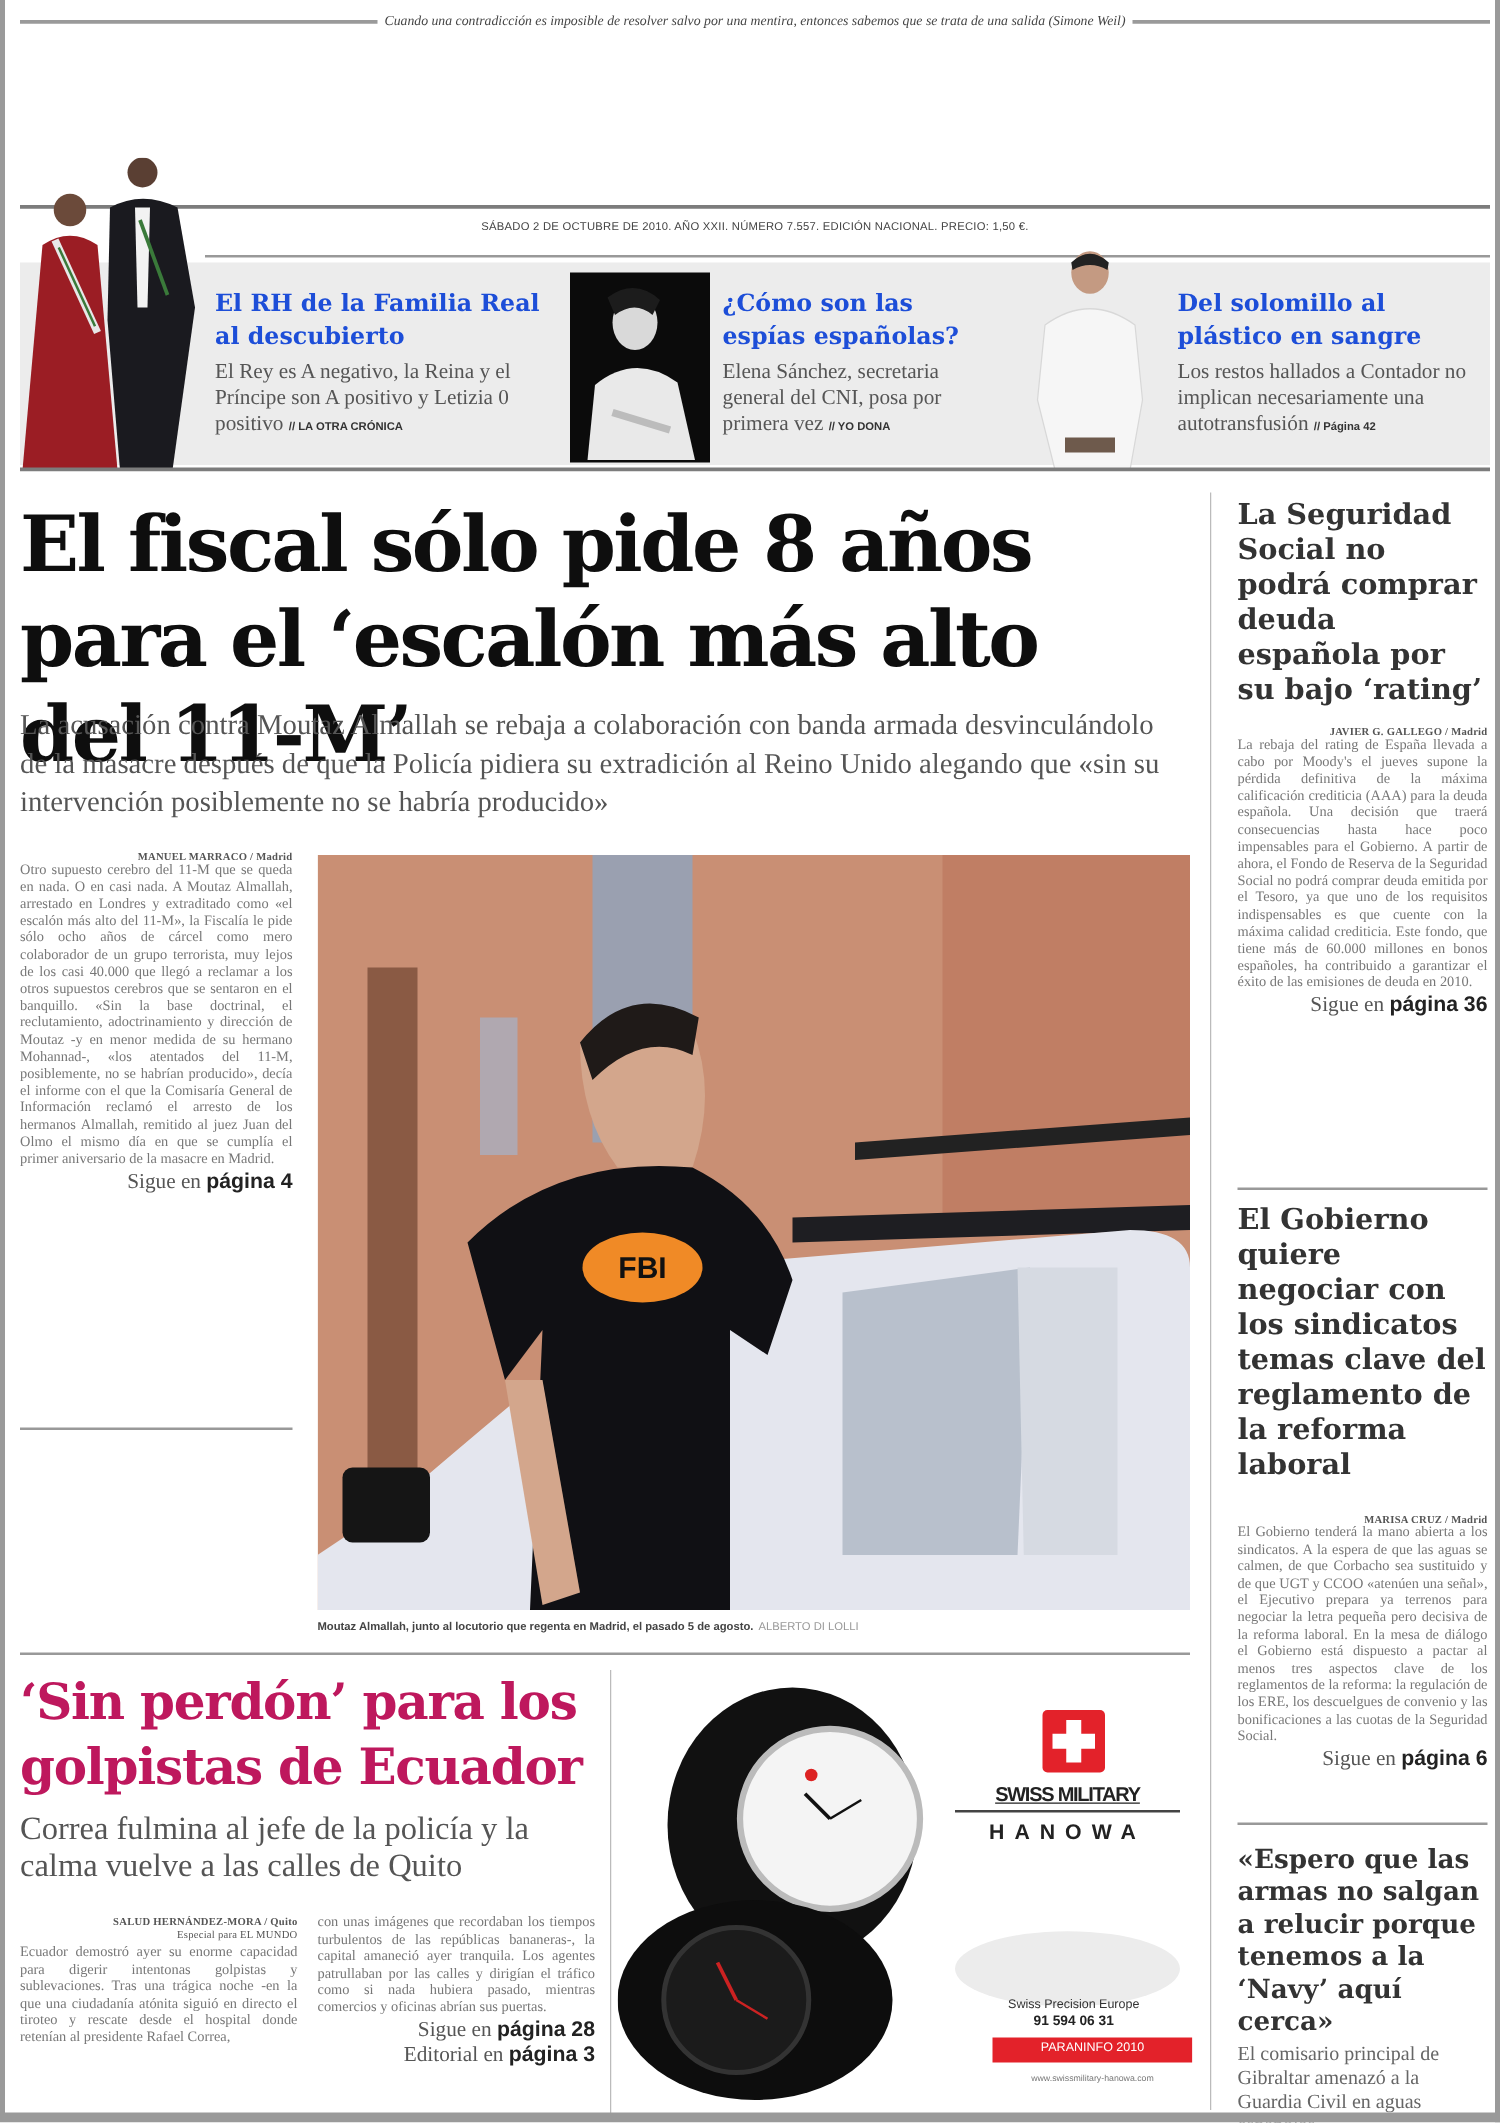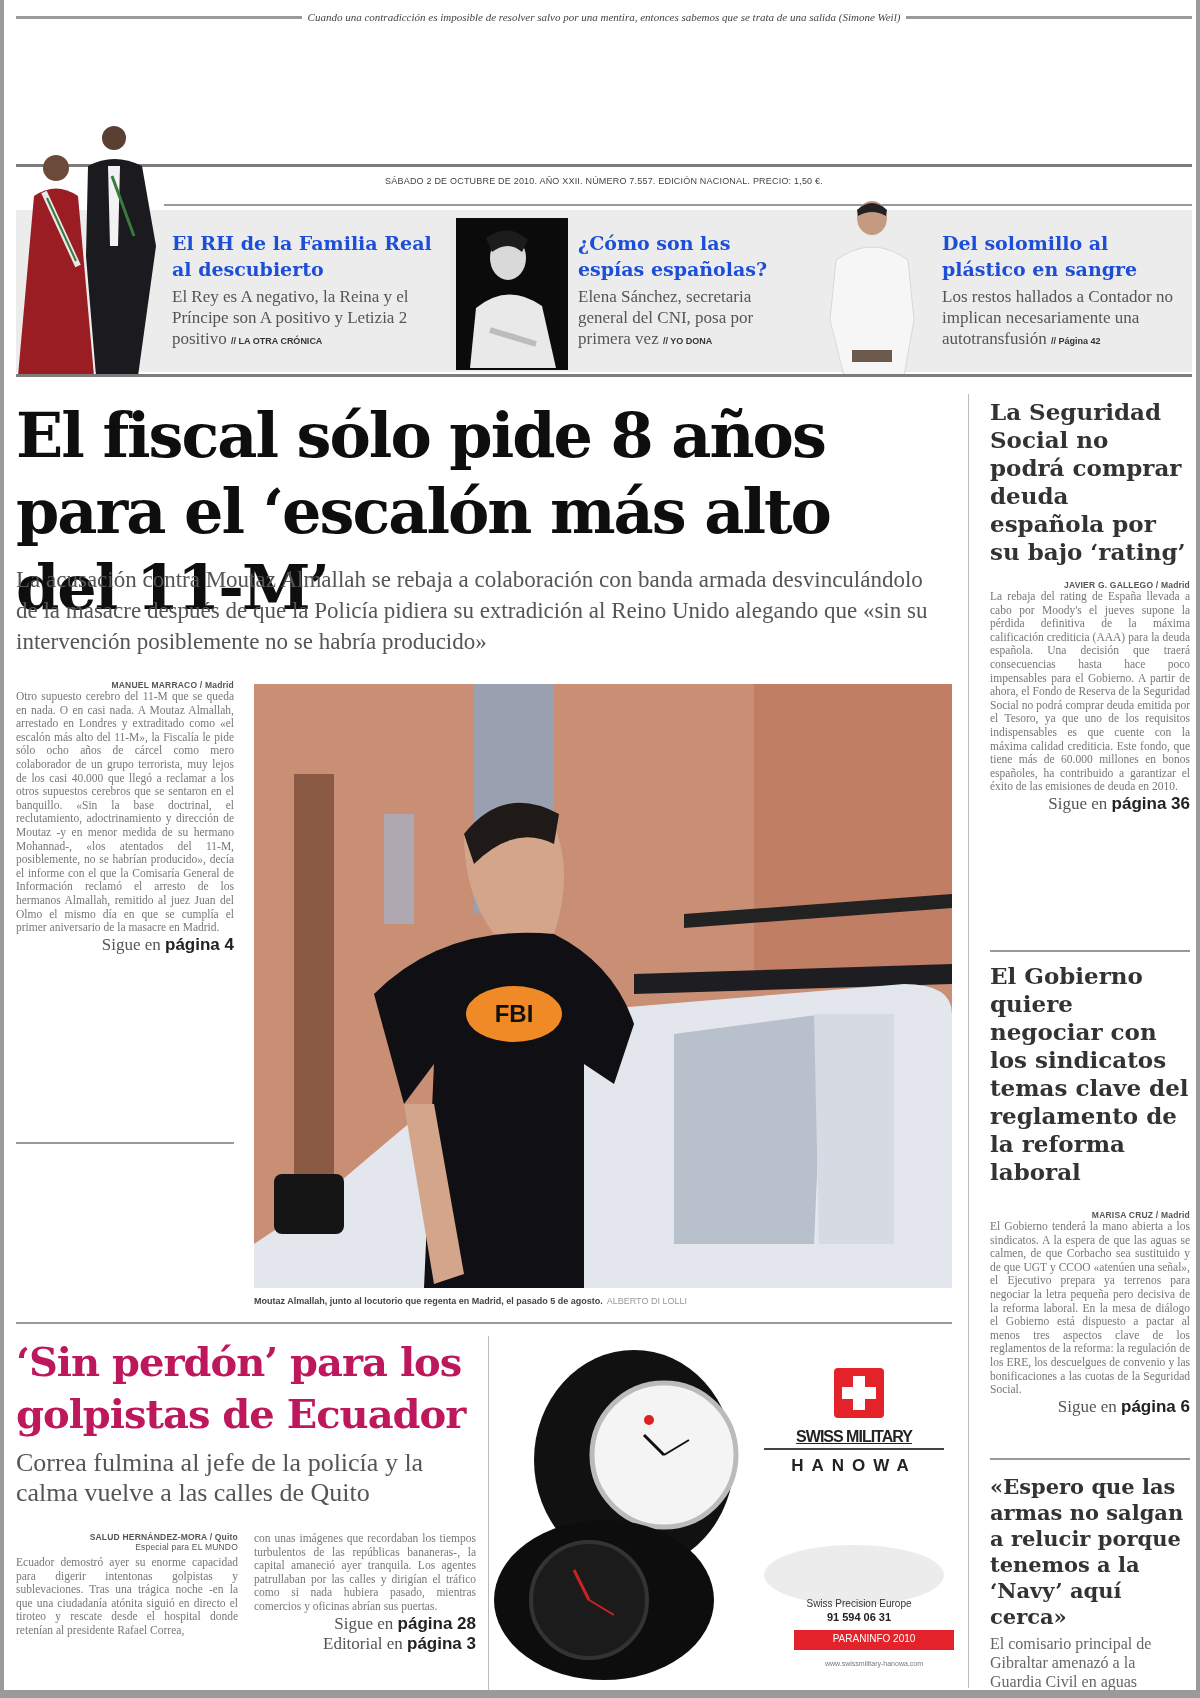--- a/index.html
+++ b/index.html
@@ -19,21 +19,21 @@
   .mast-es { font-family: "Liberation Sans", sans-serif; font-style: italic; font-size: 76px; color: #8a8a8a; line-height: 100px; margin-left: 4px; }
   .dateline { left: 300px; top: 176px; width: 600px; text-align: center; font-family: "Liberation Sans", sans-serif; font-size: 9px; color: #444; letter-spacing: 0.2px; }
   .teaser-band { left: 12px; top: 210px; width: 1176px; height: 162px; background: #ececec; }
   .teaser-title { font-family: "DejaVu Serif", serif; font-weight: 700; font-size: 19px; line-height: 26px; color: #1d4ed8; }
   .teaser-text { font-family: "Liberation Serif", serif; font-size: 17px; line-height: 21px; color: #555; margin-top: 4px; }
   .ref { font-family: "Liberation Sans", sans-serif; font-size: 9px; font-weight: 700; color: #333; }
   .photo { position: absolute; overflow: hidden; }
   .main-head { left: 12px; top: 398px; width: 930px; font-family: "DejaVu Serif", serif; font-weight: 700; font-size: 62px; line-height: 76px; letter-spacing: -2px; color: #0e0e0e; }
   .main-sub { left: 12px; top: 564px; width: 930px; font-family: "Liberation Serif", serif; font-size: 23px; line-height: 31px; color: #555; }
   .body-col { font-family: "Liberation Serif", serif; font-size: 11.5px; line-height: 13.6px; color: #777; text-align: justify; }
-  .byline { font-family: Liberation Sans, sans-serif; font-size: 8.5px; font-weight: 700; color: #555; text-align: right; letter-spacing: 0.2px; }
+  .byline { font-family: Liberation Serif, serif; font-size: 8.5px; font-weight: 700; color: #555; text-align: right; letter-spacing: 0.2px; }
   .sigue { font-family: "Liberation Serif", serif; font-size: 17px; color: #555; text-align: right; }
   .sigue b { font-family: "Liberation Sans", sans-serif; color: #222; }
   .side-head { font-family: "DejaVu Serif", serif; font-weight: 700; font-size: 23px; line-height: 28px; color: #333; }
   .caption { left: 250px; top: 1296px; width: 700px; font-family: "Liberation Sans", sans-serif; font-size: 9px; font-weight: 700; color: #444; }
   .caption span { font-weight: 400; color: #999; margin-left: 4px; }
   .ecu-head { left: 12px; top: 1336px; width: 470px; font-family: "DejaVu Serif", serif; font-weight: 700; font-size: 40px; line-height: 52px; letter-spacing: -1px; color: #be185d; }
   .ecu-sub { left: 12px; top: 1448px; width: 470px; font-family: "Liberation Serif", serif; font-size: 26px; line-height: 30px; color: #555; }
   .ad { left: 490px; top: 1330px; width: 460px; height: 362px; background: #ffffff; overflow: hidden; }
 </style>
 </head>
@@ -64,21 +64,21 @@
       <circle cx="98" cy="12" r="12" fill="#5a3f33"></circle>
       <path d="M72 40 Q98 26 126 40 L140 120 L122 250 L80 250 L70 130 Z" fill="#1a1a1f"></path>
       <path d="M92 40 L104 40 L102 120 L94 120 Z" fill="#f2f2f2"></path>
       <path d="M96 50 L118 110" stroke="#3a7a3a" stroke-width="3"></path>
     </svg>
   </div>
 
   <div class="abs" style="left:168px;top:230px;width:260px;">
     <div class="teaser-title">El RH de la Familia Real al descubierto</div>
     <div class="teaser-text">
-      <span>El Rey es A negativo, la Reina y el Príncipe son A positivo y Letizia 2 positivo</span>
+      <span>El Rey es A negativo, la Reina y el Príncipe son A positivo y Letizia 0 positivo</span>
       <span class="ref">// LA OTRA CRÓNICA</span>
     </div>
   </div>
 
   <div class="photo" style="left:452px;top:218px;width:112px;height:152px;background:#0b0b0b;">
     <svg width="112" height="152" viewBox="0 0 112 152">
       <ellipse cx="52" cy="40" rx="18" ry="22" fill="#d9d9d9"></ellipse>
       <path d="M30 20 Q52 4 72 22 L66 34 Q52 22 36 34 Z" fill="#1c1c1c"></path>
       <path d="M14 150 L20 90 Q52 64 86 88 L100 150 Z" fill="#e9e9e9"></path>
       <path d="M34 112 L80 126" stroke="#bcbcbc" stroke-width="6"></path>

